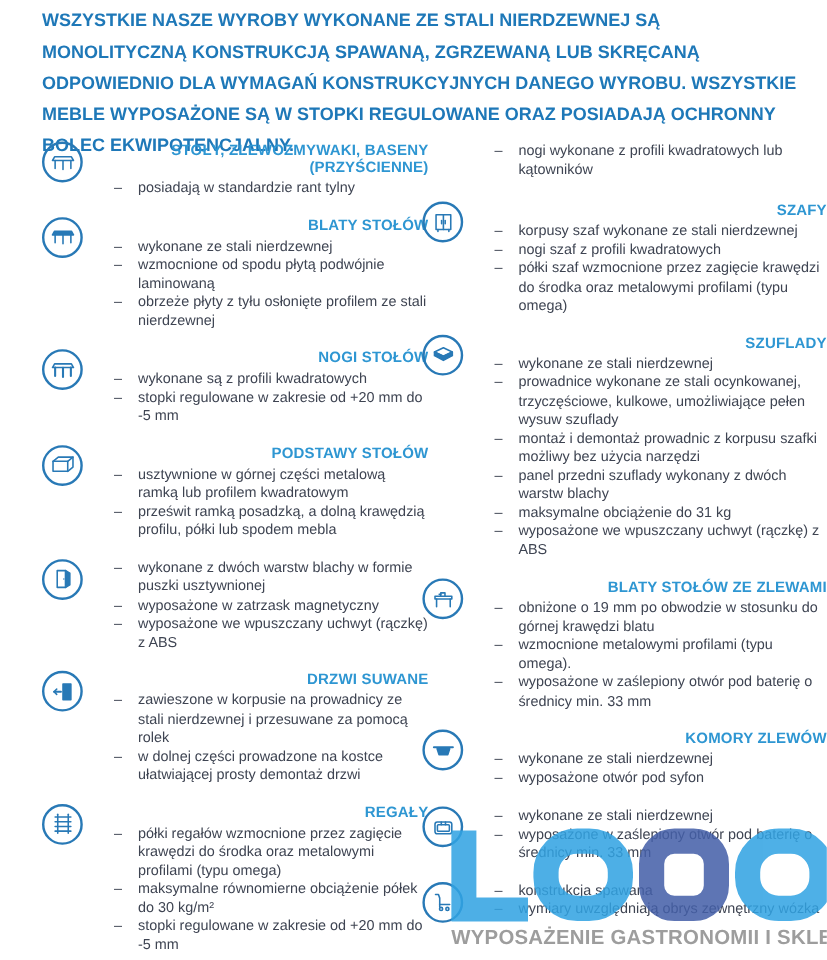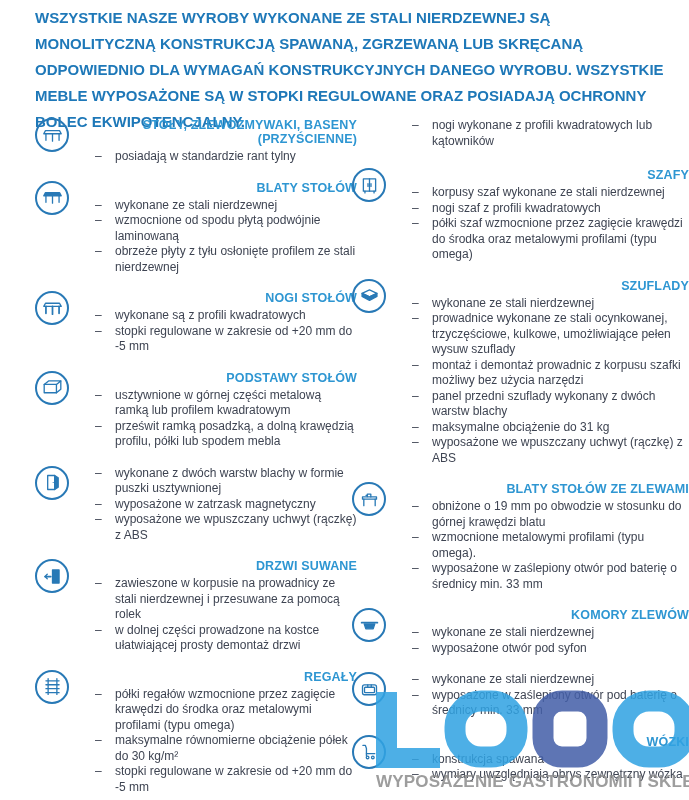--- a/index.html
+++ b/index.html
@@ -383,21 +383,20 @@
         <svg viewBox="0 0 24 24">
           <g fill="none" stroke="currentColor" stroke-width="1.5" stroke-linecap="round" stroke-linejoin="round">
             <path d="M4.5,5 h2.8 l1.2,3.5 v6 h9.5"></path>
             <line x1="8.5" y1="14.5" x2="8.5" y2="17"></line>
             <circle cx="9.8" cy="18.8" r="1.5"></circle>
             <circle cx="15.8" cy="18.8" r="1.5"></circle>
           </g>
         </svg>
       </span>
       <div>
-        <h3 class="sec-title">WÓZKI</h3>
         <ul class="bullets">
           <li>
             <span class="dash">–</span>
             <span>konstrukcja spawana</span>
           </li>
           <li>
             <span class="dash">–</span>
             <span>wymiary uwzględniają obrys zewnętrzny wózka</span>
           </li>
         </ul>

